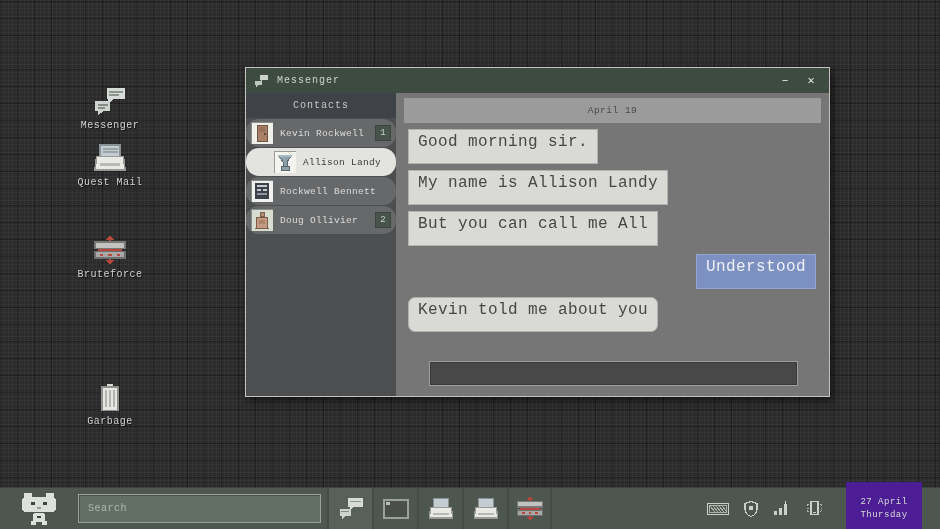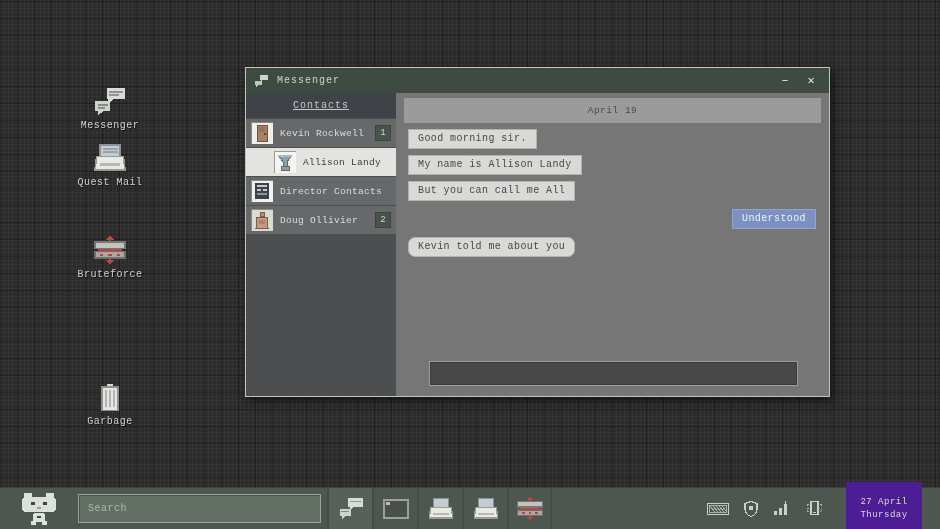--- a/index.html
+++ b/index.html
@@ -30,39 +30,39 @@
     padding:0 8px; flex:0 0 auto; }
   .titlebar .ticon { margin-right:8px; display:flex; }
   .titlebar .ttext { font-size:10px; color:#ccd2cc; letter-spacing:1px; }
   .titlebar .tspacer { flex:1; }
   .winbtn { width:20px; height:18px; display:flex; align-items:center; justify-content:center;
     color:#e4e8e4; font-size:12px; cursor:pointer; margin-left:6px; }
   .winbody { flex:1; display:flex; min-height:0; }
   
   .contacts-panel { width:150px; background:#4c4e50; display:flex; flex-direction:column; }
   .contacts-header { height:25px; background:#3f4246; color:#c6c8c6; font-size:10px;
-    letter-spacing:1px; display:flex; align-items:center; justify-content:center;text-decoration:underline; }
+    letter-spacing:1px; display:flex; align-items:center; justify-content:center; }
   .contact-row { height:28px; margin-top:1px; background:#67686a; display:flex;
-    align-items:center; padding:0 5px; cursor:pointer; }
+    align-items:center; padding:0 5px; cursor:pointer;border-radius:13px; }
   .contact-row.selected { background:#e3e3e0;padding-left:28px; }
   .contact-row .avatar { width:22px; height:22px; margin-right:7px; flex:0 0 auto; display:flex; }
   .contact-row .cname { font-size:9.5px; color:#dcdcdc; letter-spacing:0.3px; flex:1;
     white-space:nowrap; overflow:hidden; }
   .contact-row.selected .cname { color:#3c3c3c; }
   .cbadge { width:16px; height:16px; background:#46544b; color:#ccd4cc; font-size:9px;
     display:flex; align-items:center; justify-content:center; flex:0 0 auto;
     border:1px solid #39453e; }
   
   .chat-panel { flex:1; position:relative; display:flex; flex-direction:column;
     padding:5px 8px 0 12px; align-items:flex-start; }
   .date-strip { align-self:stretch; margin-left:-4px; height:25px; background:#9b9b9b;
     color:#4b4b4b; font-size:9.5px; display:flex; align-items:center; justify-content:center;
     letter-spacing:0.5px; }
   .bubble { margin-top:6px; background:#d9d9d6; border:1px solid #b2b2af; color:#474747;
-    font-size:10px; letter-spacing:0.4px; padding:3px 9px 4px 9px; }
+    font-size:16px; letter-spacing:0.4px; padding:3px 9px 12px 9px; }
   .bubble.right { align-self:flex-end; margin-right:5px; background:#7c90c1;
     border-color:#94a5cf; color:#eef1f7; margin-top:8px;font-family:Liberation Mono, monospace; }
   .bubble.gap-above { margin-top:8px;border-radius:7px; }
   .message-input { position:absolute; left:33px; right:31px; bottom:10px; height:25px;
     background:#484848; border:1px solid #9d9d9b; outline:none; box-shadow:inset 0 0 0 1px #3a3a3a;
     color:#d8d8d8; font-family:"Liberation Mono", monospace; font-size:11px; padding:0 6px; }
   
   #taskbar { position:absolute; left:0; bottom:0; width:940px; height:42px; background:#4d5750;
     display:flex; align-items:center; border-top:1px solid #3a433c; }
   .logo-btn { width:78px; height:42px; display:flex; align-items:center; justify-content:center;
@@ -199,21 +199,21 @@
           <span class="avatar">
             <svg width="22" height="22" viewBox="0 0 22 22">
               <rect x="0" y="0" width="22" height="22" fill="#f1f1ef" stroke="#8a8a88" stroke-width="1"></rect>
               <rect x="4" y="3" width="14" height="16" fill="#3b424a"></rect>
               <rect x="6" y="5" width="10" height="2" fill="#c7cbcf"></rect>
               <rect x="6" y="9" width="4" height="2" fill="#c7cbcf"></rect>
               <rect x="12" y="9" width="4" height="2" fill="#c7cbcf"></rect>
               <rect x="6" y="13" width="10" height="2" fill="#8e959c"></rect>
             </svg>
           </span>
-          <span class="cname">Director Contacts</span>
+          <span class="cname">Rockwell Bennett</span>
         </div>
 
         <div class="contact-row">
           <span class="avatar">
             <svg width="22" height="22" viewBox="0 0 22 22">
               <rect x="0" y="0" width="22" height="22" fill="#d7ddd0" stroke="#8a8a88" stroke-width="1"></rect>
               <rect x="9" y="3" width="4" height="4" fill="#b28c74" stroke="#7a5d4b" stroke-width="1"></rect>
               <polygon points="6,8 16,8 17,19 5,19" fill="#c39a80" stroke="#7a5d4b" stroke-width="1"></polygon>
               <rect x="8" y="11" width="6" height="4" fill="#ad836b"></rect>
             </svg>

